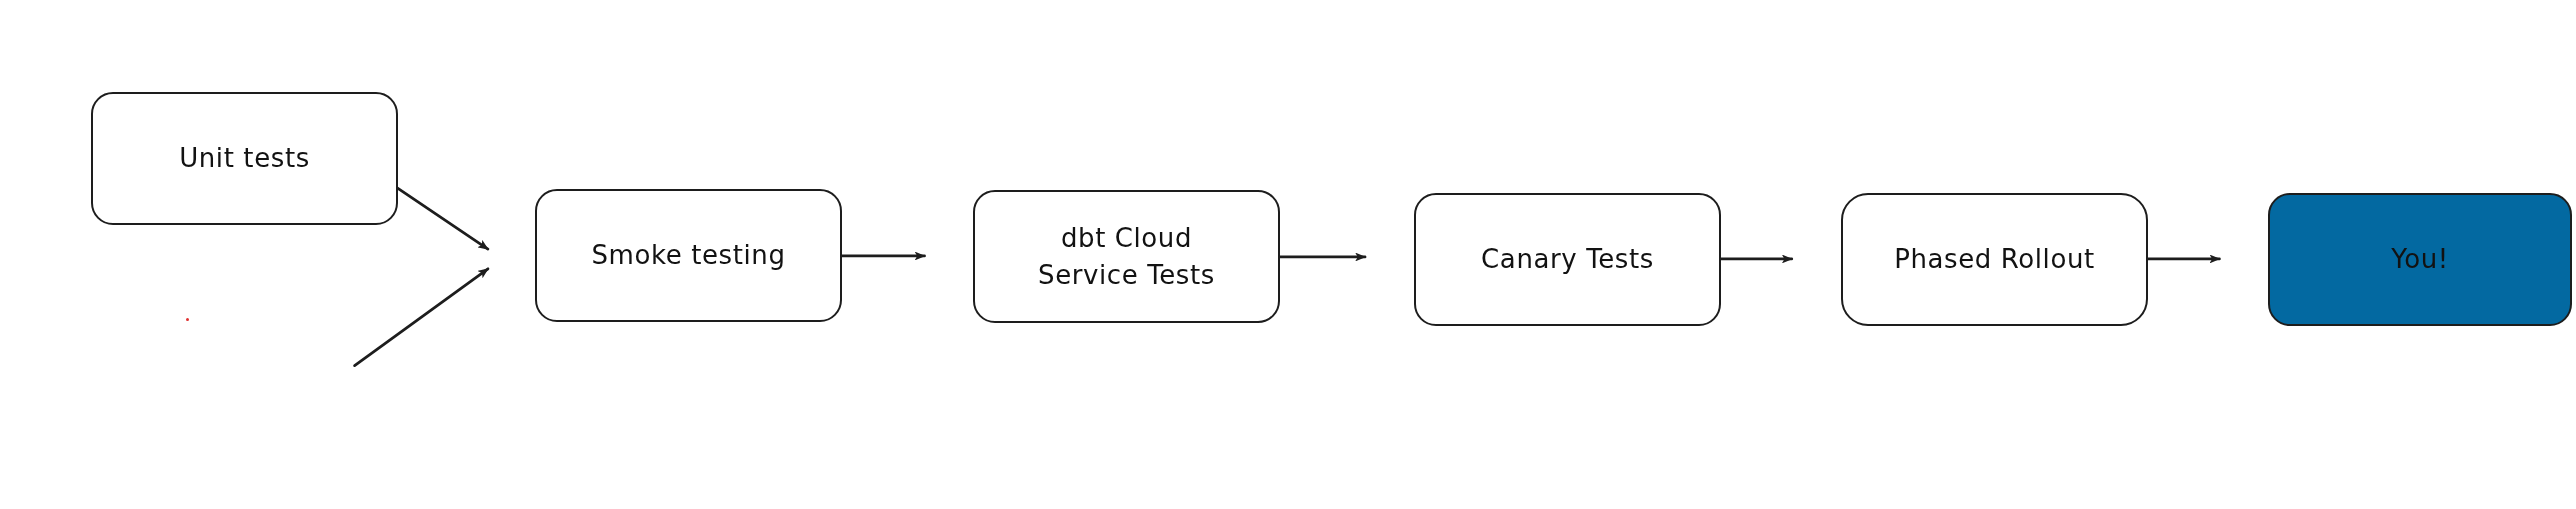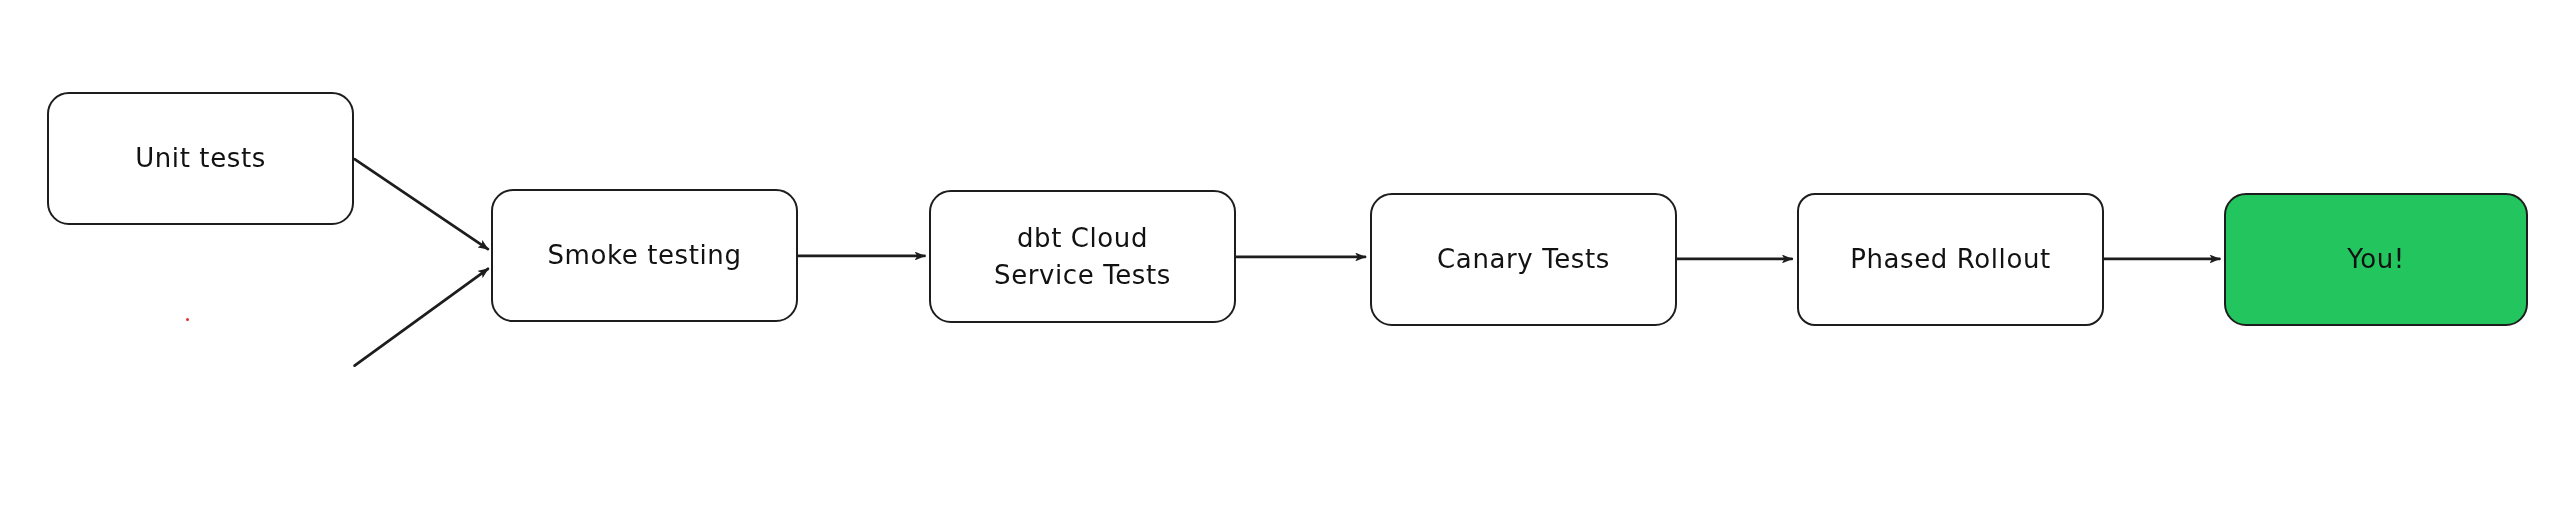--- a/index.html
+++ b/index.html
@@ -29,20 +29,21 @@
   .node {
     position: absolute;
     box-sizing: border-box;
     background: #ffffff;
     border: 2.6px solid #1d1d1d;
     border-radius: 22px;
     display: flex;
     align-items: center;
     justify-content: center;
     text-align: center;
+    margin-left: 44px;
   }
   .node-label {
     font-family: "DejaVu Sans", sans-serif;
     font-size: 26px;
     line-height: 1.42;
     color: #121212;
     letter-spacing: 0.6px;
     white-space: pre-line;
     font-weight: 400;
   }
@@ -86,24 +87,24 @@
 
   <div class="node" style="left: 929px; top: 190px; width: 307px; height: 133px; border-radius: 22px; border-color: rgb(29, 29, 29); background: rgb(255, 255, 255);">
     <span class="node-label">dbt Cloud
 Service Tests</span>
   </div>
 
   <div class="node" style="left: 1370px; top: 193px; width: 307px; height: 133px; border-radius: 22px; border-color: rgb(29, 29, 29); background: rgb(255, 255, 255); text-align: center;">
     <span class="node-label">Canary Tests</span>
   </div>
 
-  <div class="node" style="left: 1797px; top: 193px; width: 307px; height: 133px; border-radius: 18px; border-color: rgb(29, 29, 29); background: rgb(255, 255, 255);">
+  <div class="node" style="left: 1797px; top: 193px; width: 307px; height: 133px; border-radius: 27px; border-color: rgb(29, 29, 29); background: rgb(255, 255, 255);">
     <span class="node-label">Phased Rollout</span>
   </div>
 
-  <div class="node" style="left: 2224px; top: 193px; width: 304px; height: 133px; border-radius: 22px; border-color: rgb(29, 29, 29); background: #22c55e;">
+  <div class="node" style="left: 2224px; top: 193px; width: 304px; height: 133px; border-radius: 22px; border-color: rgb(29, 29, 29); background: #0369a1;">
     <span class="node-label">You!</span>
   </div>
 
   <div class="speck" style="left:186px; top:318px;"></div>
 
 </div>
 
 
 </body></html>

